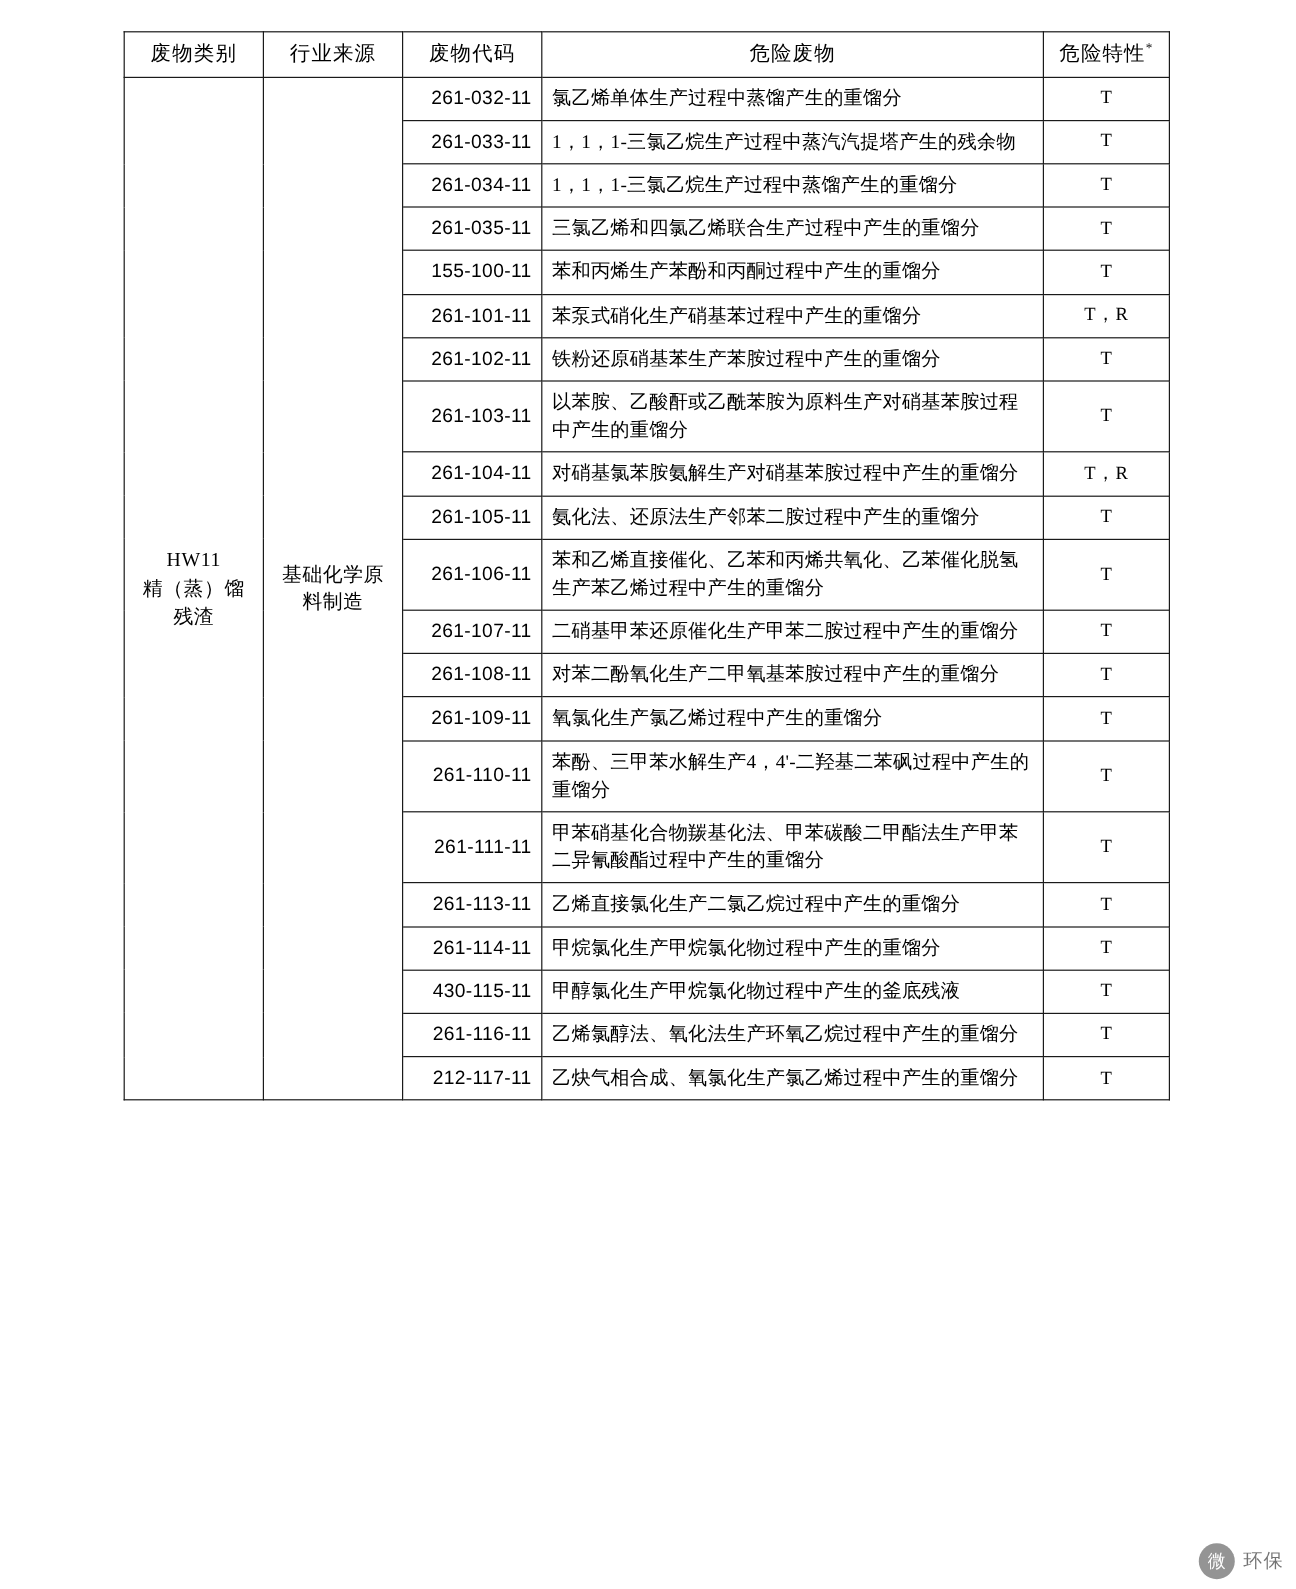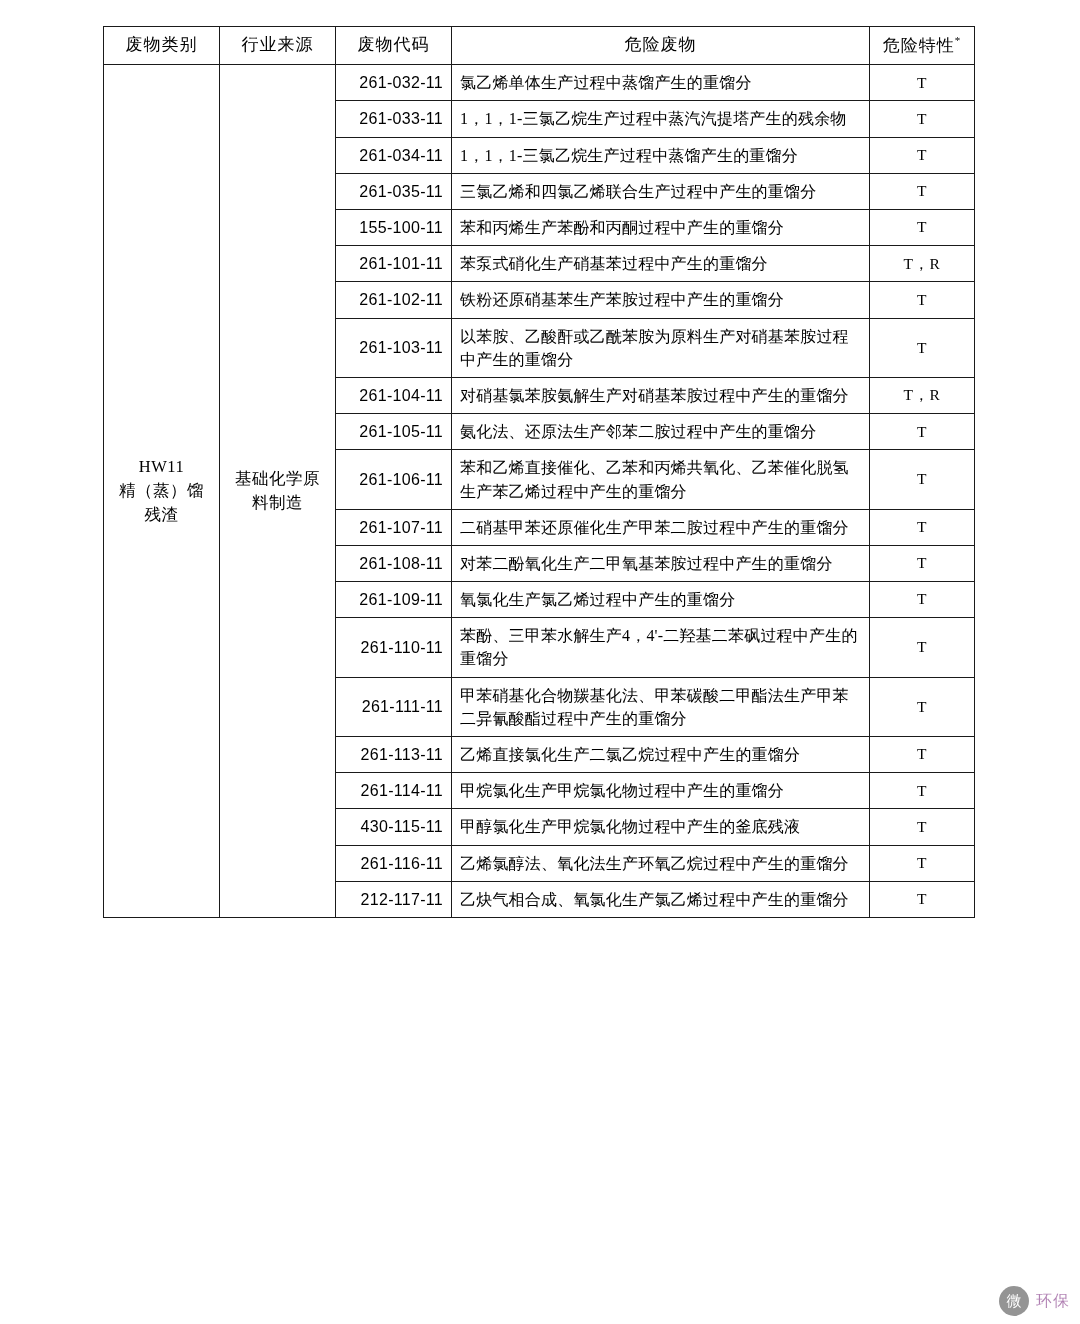--- a/index.html
+++ b/index.html
@@ -100,21 +100,21 @@
     background: #3d3d3d;
     display: flex;
     align-items: center;
     justify-content: center;
     color: #ffffff;
     font-size: 15px;
     font-family: "DejaVu Sans", sans-serif;
   }
   .wm-text {
     font-size: 16px;
-    color: #701a75;
+    color: #000000;
     letter-spacing: 1px;
     font-family: "Liberation Sans", sans-serif;
   }
 </style>
 </head>
 <body>
 
 <div class="page">
   <div class="table-wrap">
     <table class="waste-table">

